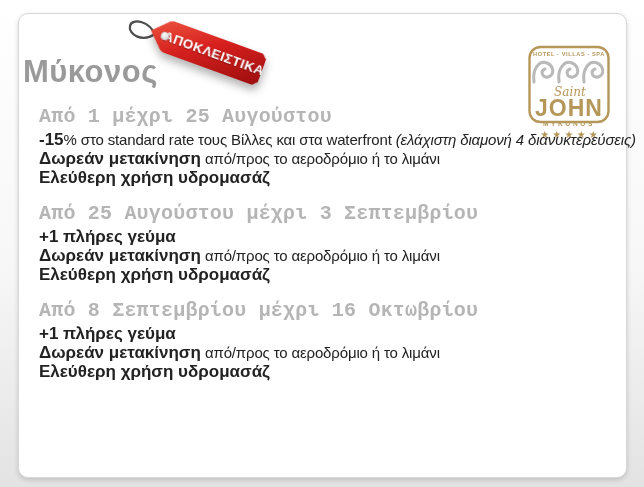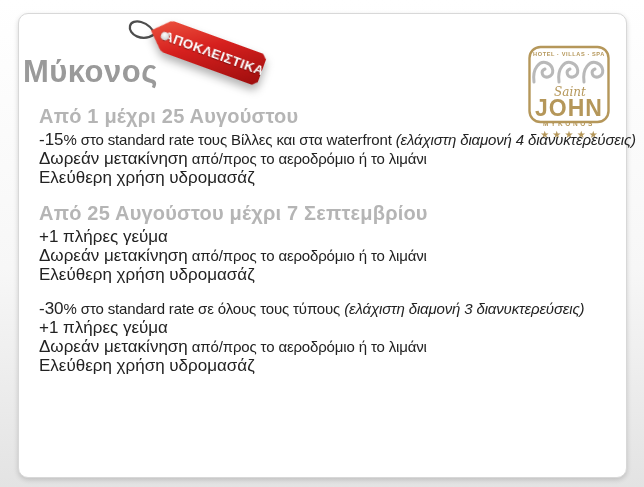--- a/index.html
+++ b/index.html
@@ -42,27 +42,27 @@
     box-shadow:0 0 1px #7d7d7d;
   }
   .wire{position:absolute;left:106px;top:2px;}
   
   .logo{position:absolute;right:15px;top:24px;width:84px;height:102px;}
   
   .offers{position:absolute;left:20px;top:91px;width:575px;}
   .section{margin-bottom:15px;}
   .section-heading{
     font-size:20px;line-height:23px;font-weight:bold;
-    color:var(--heading-gray,#b5b5b5);margin-bottom:2px;letter-spacing:0.2px;
+    color:var(--heading-gray,#b5b5b5);margin-bottom:2px;letter-spacing:0.2px;font-family:Liberation Mono, monospace;
   }
   .offer-line{
     font-size:15px;line-height:19px;color:var(--text-dark,#222222);
     letter-spacing:-0.15px;white-space:nowrap;
   }
-  .seg-bold{font-weight:normal;font-size:17px;letter-spacing:0;}
+  .seg-bold{font-weight:bold;font-size:17px;letter-spacing:0;}
   .seg-reg{}
   .seg-ital{font-style:italic;}
 </style>
 </head>
 <body>
 
 <div class="card">
 
   <h1 class="page-title">Μύκονος</h1>
 
@@ -91,26 +91,26 @@
   </svg>
 
   <div class="offers">
       <div class="section">
         <div class="section-heading">Από 1 μέχρι 25 Αυγούστου</div>
         <div class="offer-line"><span class="seg-bold">-15</span><span class="seg-reg">% στο standard rate τους Βίλλες και στα waterfront </span><span class="seg-ital">(ελάχιστη διαμονή 4 διανυκτερεύσεις)</span></div>
         <div class="offer-line"><span class="seg-bold">Δωρεάν μετακίνηση</span><span class="seg-reg"> από/προς το αεροδρόμιο ή το λιμάνι</span></div>
         <div class="offer-line"><span class="seg-bold">Ελεύθερη χρήση υδρομασάζ</span></div>
       </div>
       <div class="section">
-        <div class="section-heading">Από 25 Αυγούστου μέχρι 7 Σεπτεμβρίου</div>
+        <div class="section-heading">Από 25 Αυγούστου μέχρι 3 Σεπτεμβρίου</div>
         <div class="offer-line"><span class="seg-bold">+1 πλήρες γεύμα</span></div>
         <div class="offer-line"><span class="seg-bold">Δωρεάν μετακίνηση</span><span class="seg-reg"> από/προς το αεροδρόμιο ή το λιμάνι</span></div>
         <div class="offer-line"><span class="seg-bold">Ελεύθερη χρήση υδρομασάζ</span></div>
       </div>
       <div class="section">
-        <div class="offer-line"><span class="seg-bold">-30</span><span class="seg-reg">% στο standard rate σε όλους τους τύπους </span><span class="seg-ital">(ελάχιστη διαμονή 3 διανυκτερεύσεις)</span></div>
+        <div class="section-heading">Από 8 Σεπτεμβρίου μέχρι 16 Οκτωβρίου</div>
         <div class="offer-line"><span class="seg-bold">+1 πλήρες γεύμα</span></div>
         <div class="offer-line"><span class="seg-bold">Δωρεάν μετακίνηση</span><span class="seg-reg"> από/προς το αεροδρόμιο ή το λιμάνι</span></div>
         <div class="offer-line"><span class="seg-bold">Ελεύθερη χρήση υδρομασάζ</span></div>
       </div>
     </div>
 
 </div>
 
 </body></html>

